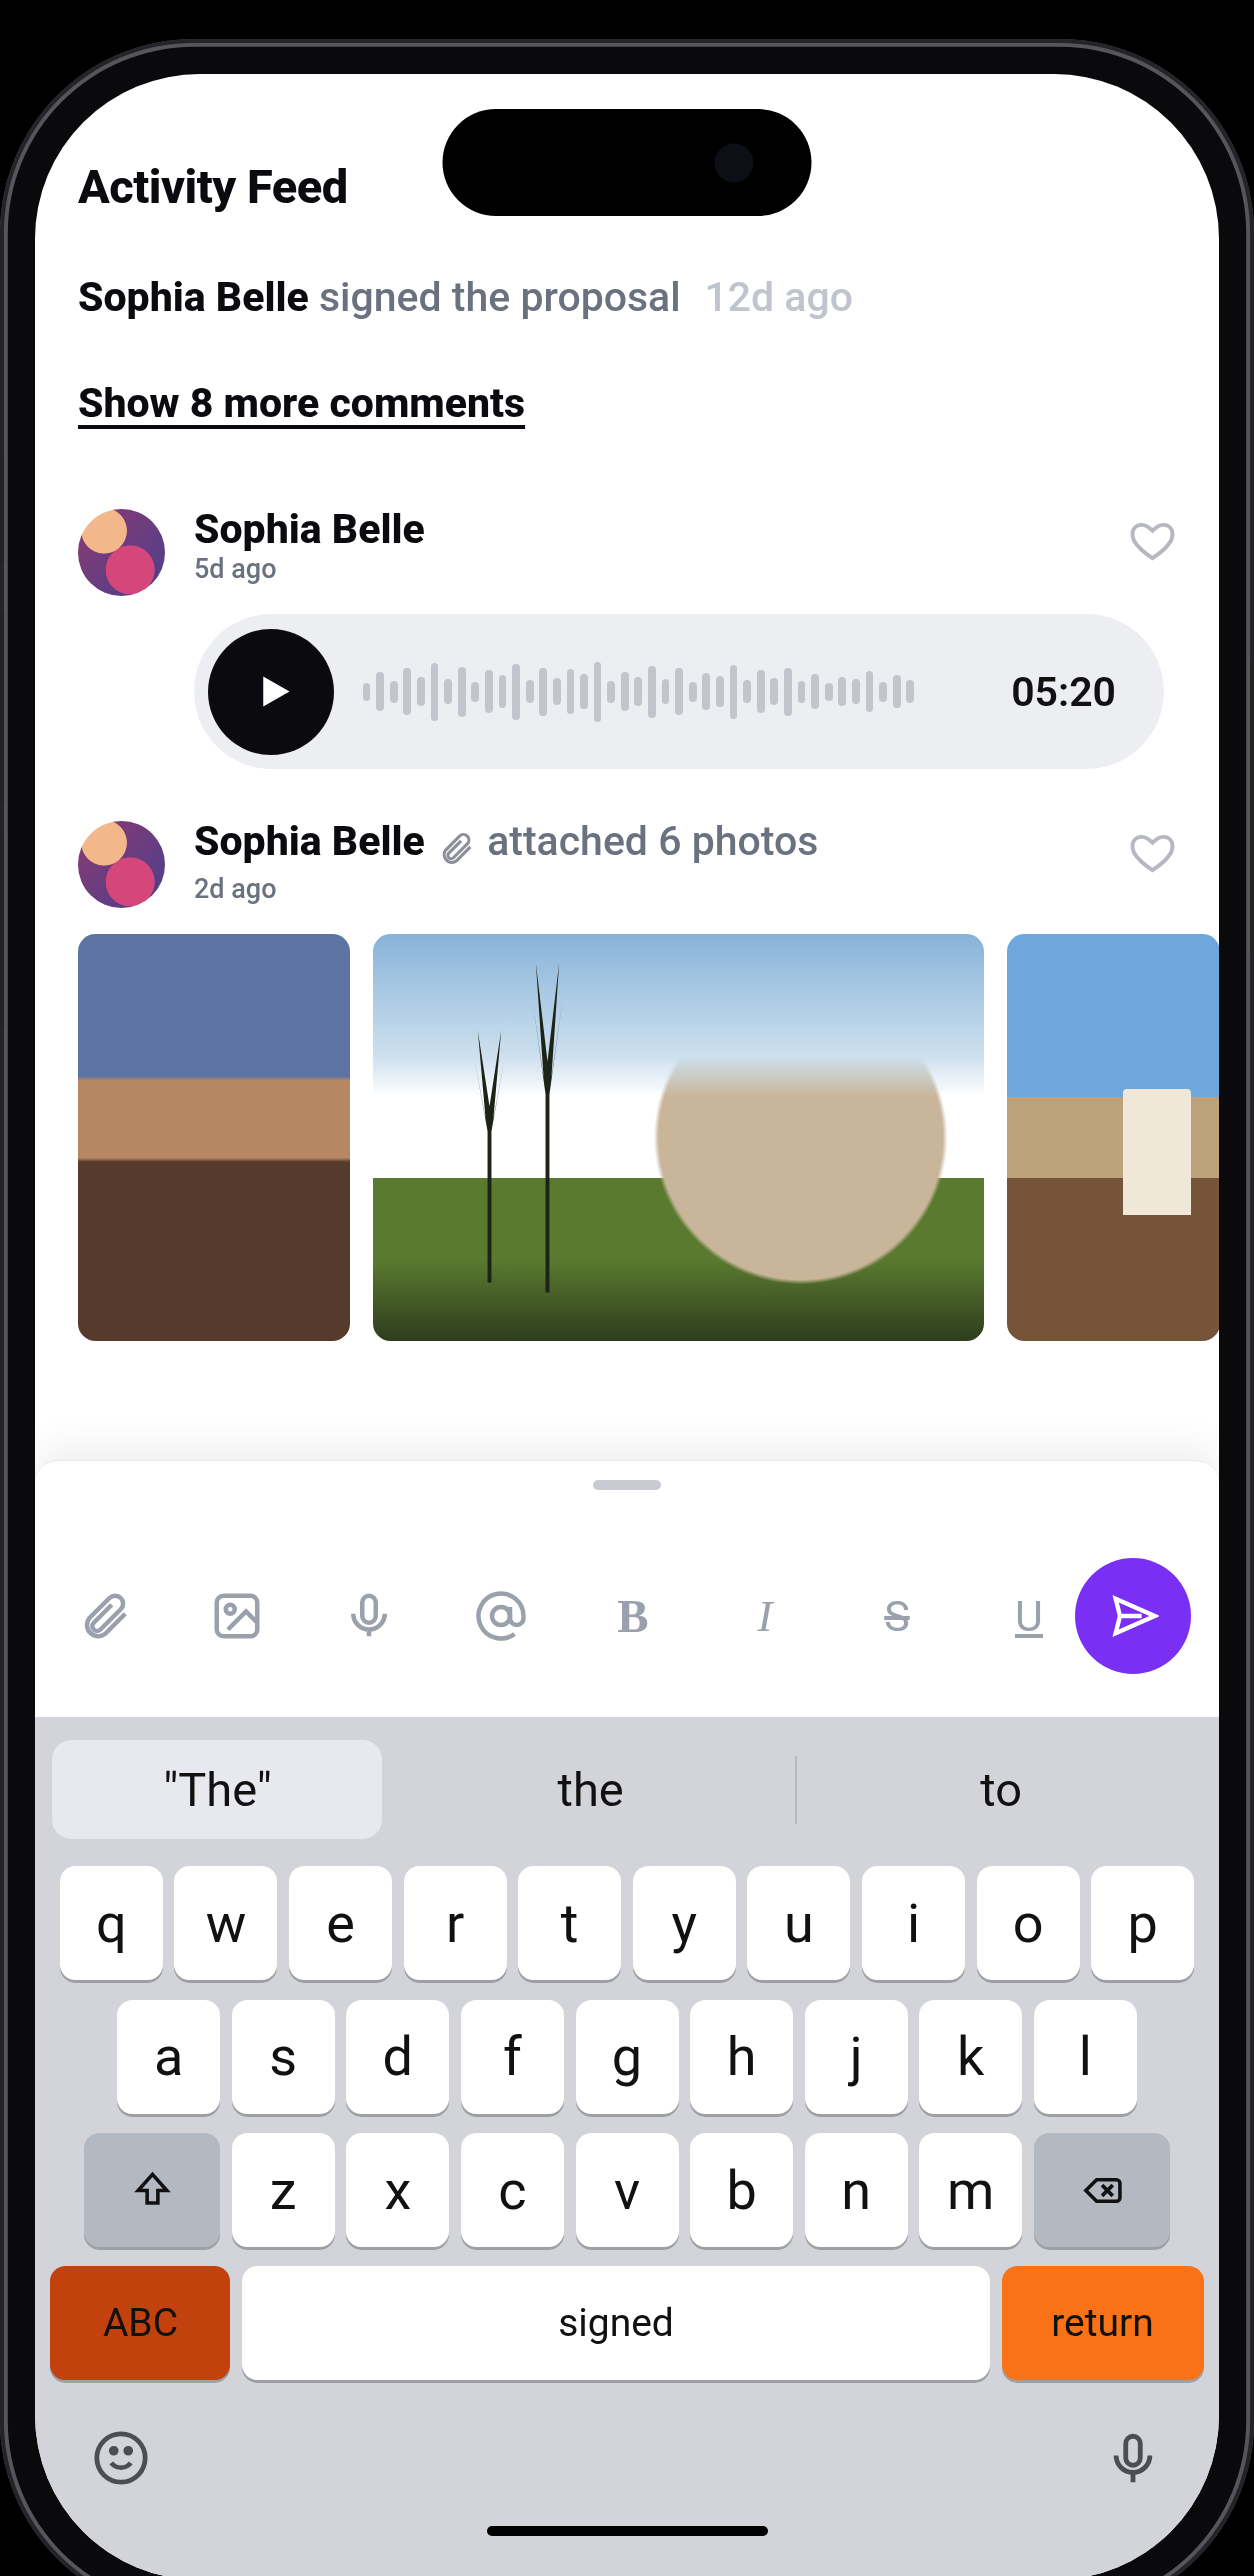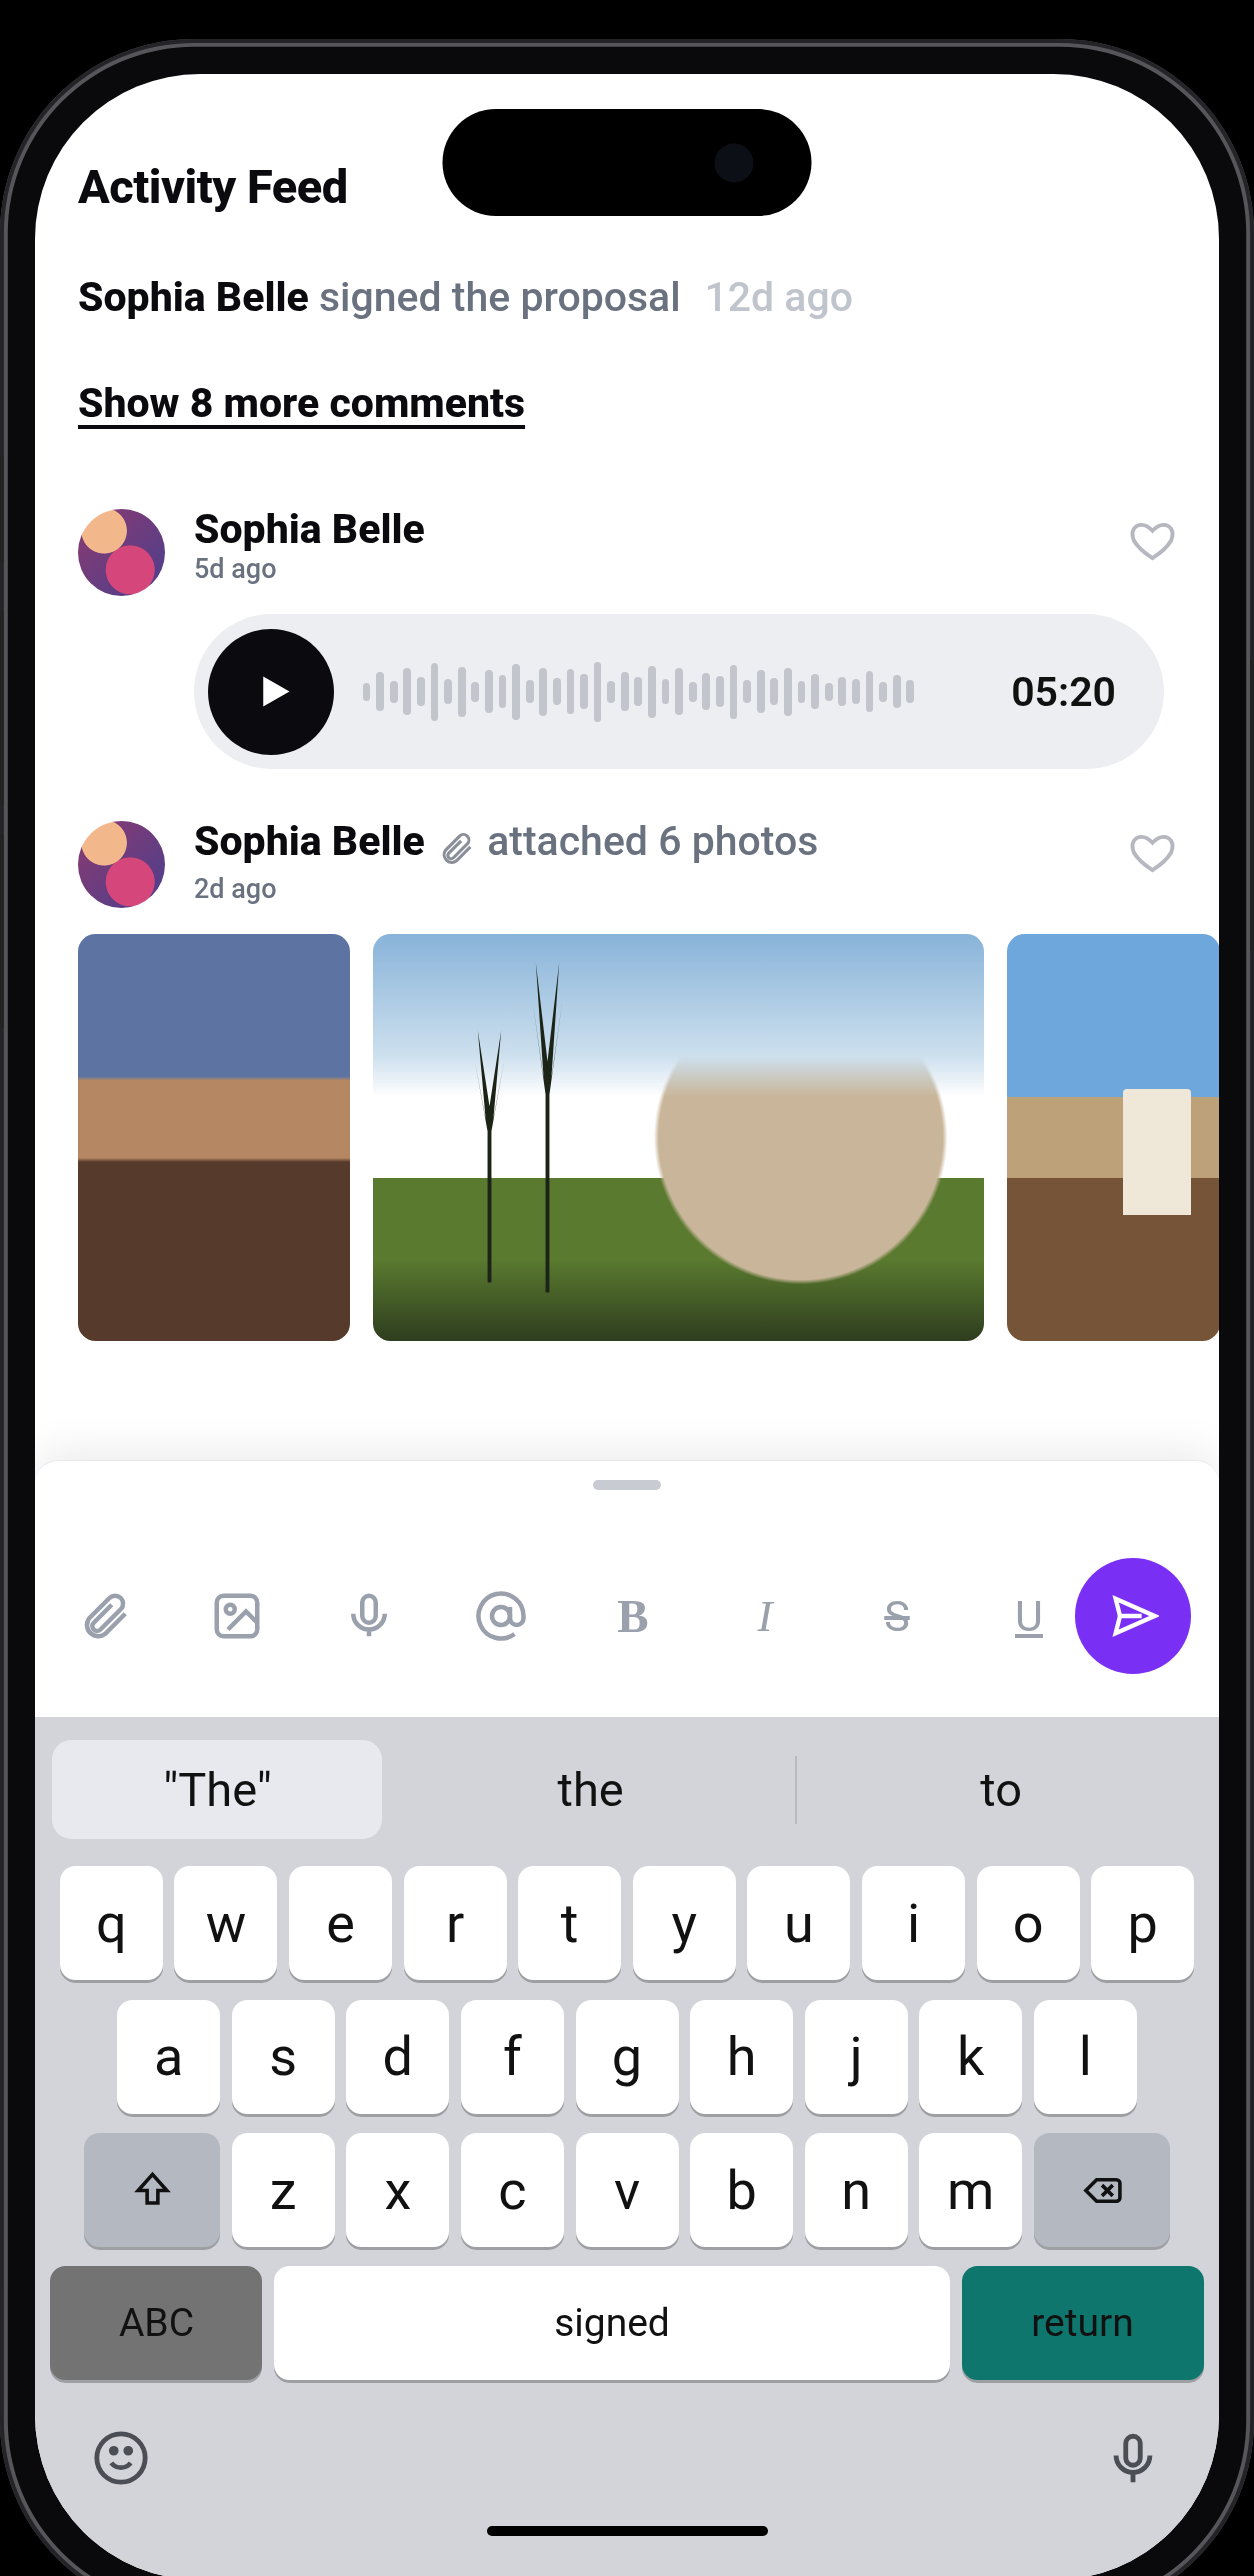--- a/index.html
+++ b/index.html
@@ -113,23 +113,23 @@
     .sugg .cell { flex:1; display:flex; align-items:center; justify-content:center; font-size:47px; color:#111; cursor:pointer;}
     .sugg .cell.sel { background:#e8e9ee; border-radius:19.4px; margin:3.9px; flex:0 0 330px; font-weight:400; }
     .sugg .sep { width:1.9px; background:#b8bac1; margin:19.4px 0; }
 
     .krow { display:flex; gap:11.6px; justify-content:center; margin-bottom:19.4px; }
     .key { background:#fff; border-radius:15.5px; box-shadow:0 2.9px 0 rgba(0,0,0,0.25);
       height:114px; display:flex; align-items:center; justify-content:center;
       font-size:54px; color:#111; cursor:pointer; user-select:none; }
     .key.ch { width:103px; }
     .key.fn { background:#b4b8c1; width:136px; }
-    .key.abc { background:#737373; width:212px; font-size:39px; }
+    .key.abc { background:#c2410c; width:180px; font-size:39px; }
     .key.space { flex:1; font-size:39px; }
-    .key.ret { background:#0f766e; width:242px; font-size:39px; }
+    .key.ret { background:#f97316; width:202px; font-size:39px; }
     .krow.r4 { padding:0 1.9px; }
 
     .kbr { display:flex; justify-content:space-between; padding:29px 43px 0; }
     .kico { width:58px; height:58px; color:#4b4e55; cursor:pointer; }
 
     .home-ind { width:281px; height:9.7px; background:#000; border-radius:5.8px; margin:39px auto 15.5px; }
   </style>
 </head>
 <body>
 

